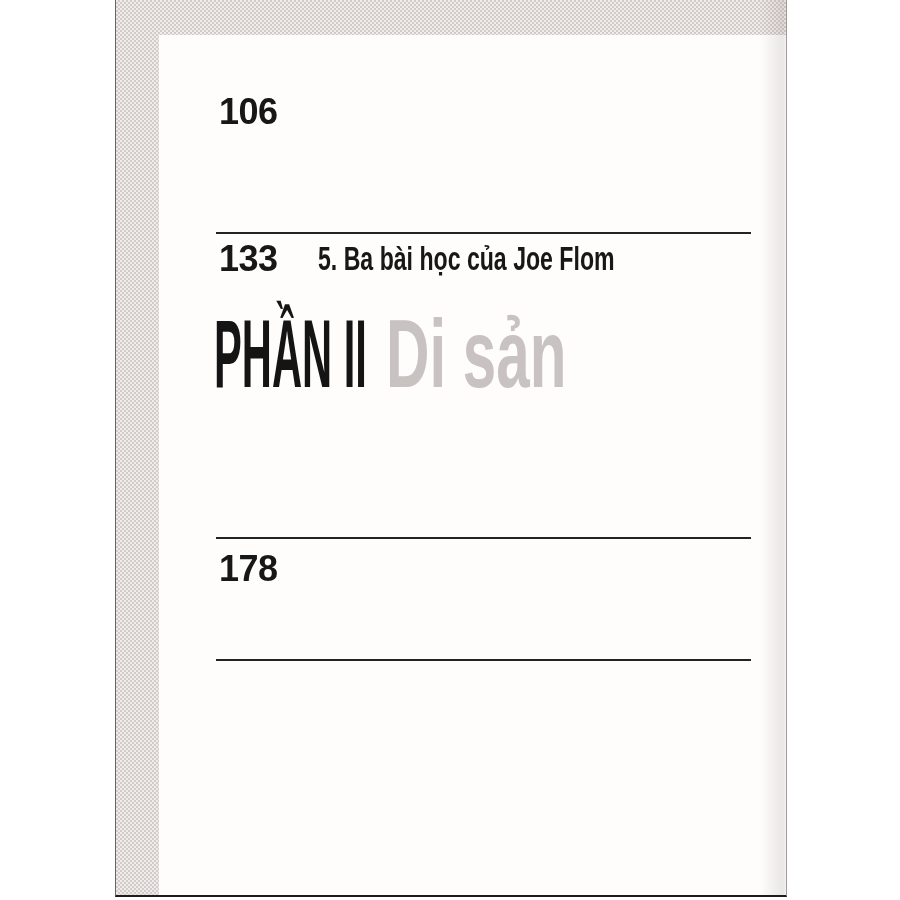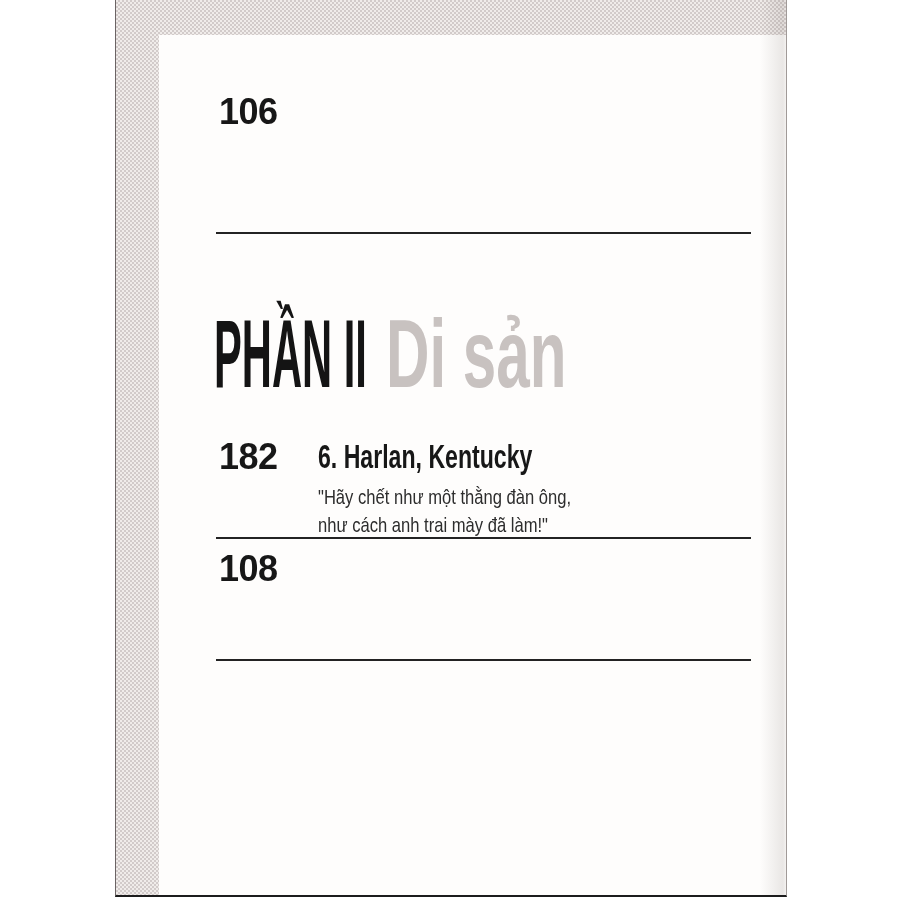--- a/index.html
+++ b/index.html
@@ -82,37 +82,33 @@
 <div class="stage">
   <div class="tex tex-top"></div>
   <div class="tex tex-left"></div>
   <div class="page-shade"></div>
 
   <section class="entry" style="top:92px">
     <div class="num">106</div>
   </section>
   <div class="rule" style="top:232px"></div>
 
+  <section class="entry" style="top:239px">
+    <div class="num">133</div>
+    <div class="body">
+      <div class="title">
+        <div>5. Ba bài học của Joe Flom</div>
+      </div>
+    </div>
+  </section>
 
   <h1 class="part">
     <span class="part-black">PHẦN II</span>
     <span class="part-gray">Di sản</span>
   </h1>
 
-  <section class="entry" style="top:437px">
-    <div class="num">182</div>
-    <div class="body">
-      <div class="title">
-        <div>6. Harlan, Kentucky</div>
-      </div>
-      <div class="quote">
-        <div>"Hãy chết như một thằng đàn ông,</div>
-        <div>như cách anh trai mày đã làm!"</div>
-      </div>
-    </div>
-  </section>
   <div class="rule" style="top:537px"></div>
 
   <section class="entry" style="top:549px">
-    <div class="num">108</div>
+    <div class="num">178</div>
   </section>
   <div class="rule" style="top:659px"></div>
 </div>
 
 </body></html>

